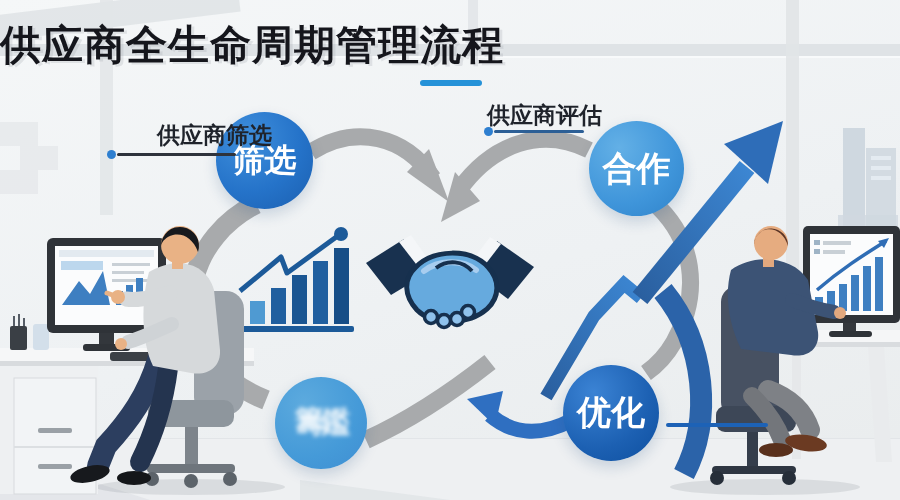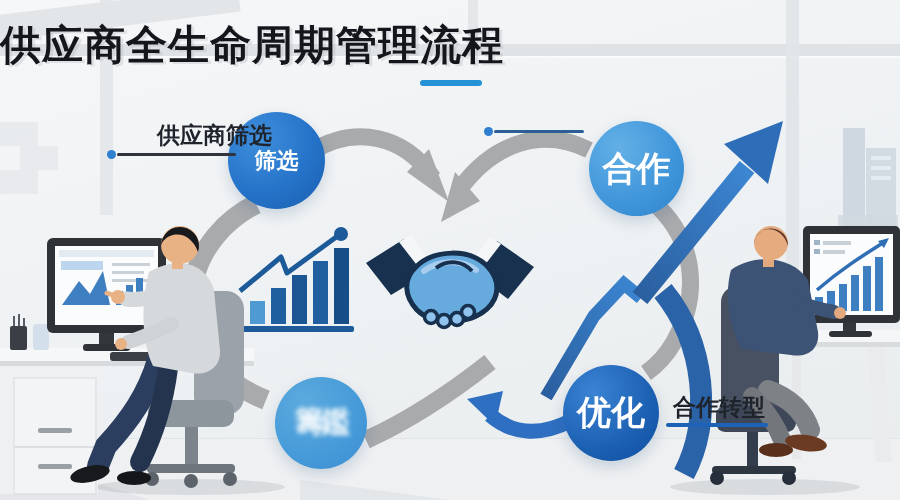--- a/index.html
+++ b/index.html
@@ -18,21 +18,21 @@
   .floor{left:0;top:438px;width:900px;height:62px;background:#eef0f2;border-top:1px solid #e2e5e8;}
   .floor-wedge1{left:0;top:452px;width:150px;height:48px;background:#e1e4e7;clip-path:polygon(0 0,100% 100%,0 100%);opacity:.8;}
   .floor-wedge2{left:300px;top:480px;width:150px;height:20px;background:#dee2e5;clip-path:polygon(0 0,100% 100%,0 100%);opacity:.7;}
   
   .title{left:0;top:18px;width:900px;font-size:41px;font-weight:bold;
          color:#15161c;letter-spacing:1px;text-shadow:3px 2px 0 rgba(150,155,165,.22);}
   .title-underline{left:420px;top:80px;width:62px;height:6px;background:#2592d8;border-radius:3px;}
   
   .circle{border-radius:50%;display:flex;align-items:center;justify-content:center;
           color:#fff;font-weight:bold;box-shadow:0 6px 14px rgba(30,70,120,.18);}
-  .c-screening{left:228px;top:112px;width:97px;height:97px;font-size:22px;
+  .c-screening{left:216px;top:112px;width:97px;height:97px;font-size:32px;
      background:radial-gradient(circle at 32% 28%,#3f8fdc 0%,#2573c9 55%,#1b5fb0 100%);}
   .c-coop{left:589px;top:121px;width:95px;height:95px;font-size:34px;
      background:radial-gradient(circle at 32% 28%,#63b0e6 0%,#3f95da 60%,#2f82c9 100%);}
   .c-optimize{left:563px;top:365px;width:96px;height:96px;font-size:34px;
      background:radial-gradient(circle at 32% 28%,#3b83d4 0%,#1c60b2 60%,#0e4f9f 100%);}
   .c-garbled{left:275px;top:377px;width:92px;height:92px;font-size:29px;
      background:radial-gradient(circle at 32% 28%,#5caade 0%,#459ad8 60%,#3f8ed2 100%);}
   .c-garbled .glyphs{filter:blur(2px);opacity:.92;letter-spacing:-3px;transform:scaleY(1.05);}
   
   .anno{font-size:23px;font-weight:bold;color:#1f232b;white-space:nowrap;}
@@ -227,19 +227,19 @@
     <span>合作</span>
   </div>
   <div class="abs circle c-garbled">
     <span class="glyphs">籌鑑</span>
   </div>
 
   <div class="abs anno" style="left:113px;top:120px;margin-left:44px;">供应商筛选</div>
   <div class="abs anno-dot" style="left:107px;top:150px;"></div>
   <div class="abs anno-line" style="left:117px;top:153px;width:119px;"></div>
 
+  <div class="abs anno" style="left:487px;top:100px;">供应商评估</div>
   <div class="abs anno-dot" style="left:484px;top:127px;"></div>
   <div class="abs anno-line" style="left:494px;top:130px;width:90px;background:#2c5f96;"></div>
 
-  <div class="abs anno" style="left:673px;top:392px;">合作转型</div>
   <div class="abs anno-underline" style="left:666px;top:423px;width:102px;"></div>
 
 </div>
 
 </body></html>

